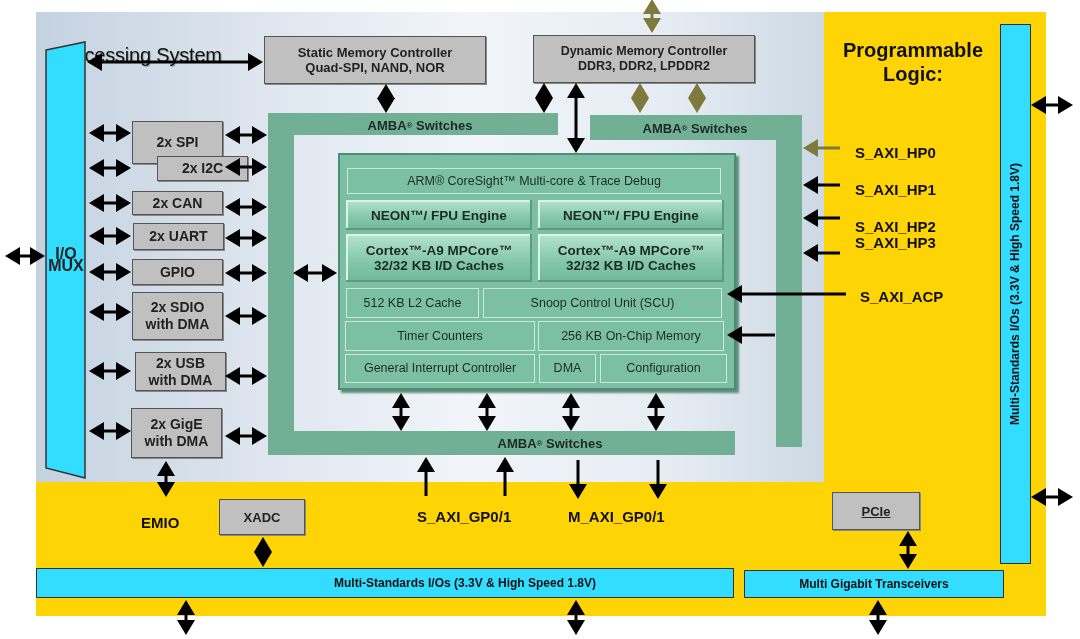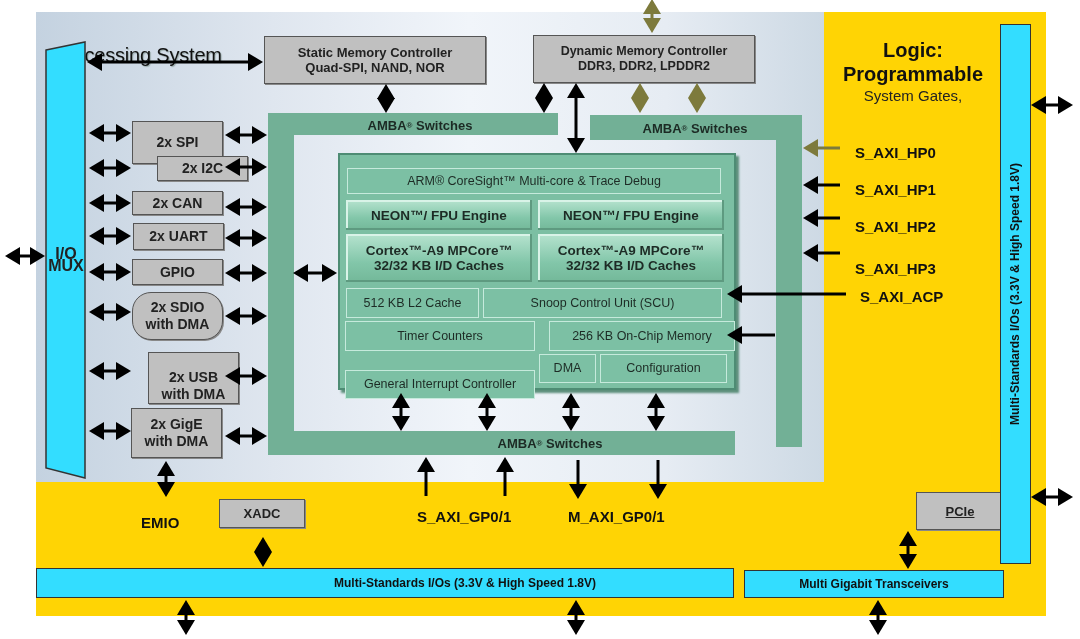--- a/index.html
+++ b/index.html
@@ -60,27 +60,27 @@
   </div>
 <div class="abs gray periph" style="left:132px;top:191px;width:91px;height:24px;">
     <span>2x CAN</span>
   </div>
 <div class="abs gray periph" style="left:133px;top:223px;width:91px;height:27px;">
     <span>2x UART</span>
   </div>
 <div class="abs gray periph" style="left:132px;top:259px;width:91px;height:26px;">
     <span>GPIO</span>
   </div>
-<div class="abs gray periph" style="left:132px;top:292px;width:91px;height:48px;border-radius:19px;">
+<div class="abs gray periph" style="left:132px;top:292px;width:91px;height:48px;">
     <div>
       <div>2x SDIO</div>
       <div>with DMA</div>
     </div>
   </div>
-<div class="abs gray periph" style="left:148px;top:352px;width:91px;height:52px;align-items:flex-end;">
+<div class="abs gray periph" style="left:135px;top:352px;width:91px;height:39px;">
     <div>
       <div>2x USB</div>
       <div>with DMA</div>
     </div>
   </div>
 <div class="abs gray periph" style="left:131px;top:408px;width:91px;height:50px;">
     <div>
       <div>2x GigE</div>
       <div>with DMA</div>
     </div>
@@ -120,44 +120,43 @@
 </div>
 <div class="abs cell cell-bold" style="left:538px;top:234px;width:186px;height:48px;">
   <div>
       <div>Cortex™-A9  MPCore™</div>
       <div>32/32 KB I/D Caches</div>
     </div>
 </div>
 <div class="abs cell" style="left:346px;top:288px;width:133px;height:30px;">512 KB L2 Cache</div>
 <div class="abs cell" style="left:483px;top:288px;width:239px;height:30px;">Snoop Control Unit (SCU)</div>
 <div class="abs cell" style="left:345px;top:321px;width:190px;height:30px;">Timer Counters</div>
-<div class="abs cell" style="left:538px;top:321px;width:186px;height:30px;margin-left:11px;">256 KB On-Chip Memory</div>
-<div class="abs cell" style="left:345px;top:370px;width:190px;height:29px;">General Interrupt Controller</div>
+<div class="abs cell" style="left:538px;top:321px;width:186px;height:30px;">256 KB On-Chip Memory</div>
+<div class="abs cell" style="left:345px;top:354px;width:190px;height:29px;">General Interrupt Controller</div>
 <div class="abs cell" style="left:539px;top:354px;width:57px;height:29px;">DMA</div>
 <div class="abs cell" style="left:600px;top:354px;width:127px;height:29px;">Configuration</div>
 
 <div class="abs pl-title" style="left:828px;top:38px;width:170px;">
+  <div style="font-weight:bold;font-size:20px;line-height:24px;">Programmable</div>
   <div style="font-weight:bold;font-size:20px;line-height:24px;">Logic:</div>
-  <div style="font-weight:bold;font-size:20px;line-height:24px;">Programmable</div>
-  <div style="font-size:15px;line-height:19px;color:#222;">System Gates,</div>
 </div>
 
 <div class="abs axi" style="left:855px;top:144px;">S_AXI_HP0</div>
 <div class="abs axi" style="left:855px;top:181px;">S_AXI_HP1</div>
 <div class="abs axi" style="left:855px;top:218px;">S_AXI_HP2</div>
-<div class="abs axi" style="left:855px;top:260px;">S_AXI_HP3</div>
+<div class="abs axi" style="left:855px;top:234px;">S_AXI_HP3</div>
 <div class="abs axi" style="left:860px;top:288px;">S_AXI_ACP</div>
 
 <div class="abs axi" style="left:417px;top:508px;">S_AXI_GP0/1</div>
 <div class="abs axi" style="left:568px;top:508px;">M_AXI_GP0/1</div>
 
 <div class="abs axi" style="left:141px;top:514px;">EMIO</div>
 
-<div class="abs gray" style="left:219px;top:499px;width:86px;height:29px;font-size:13px;">XADC</div>
-<div class="abs gray" style="left:916px;top:492px;width:88px;height:38px;font-size:13px;text-decoration:underline;">PCIe</div>
+<div class="abs gray" style="left:219px;top:499px;width:86px;height:36px;font-size:13px;">XADC</div>
+<div class="abs gray" style="left:832px;top:492px;width:88px;height:38px;font-size:13px;text-decoration:underline;">PCIe</div>
 
 <div class="abs cyan" style="left:36px;top:568px;width:698px;height:30px;padding-left:160px;">Multi-Standards I/Os (3.3V &amp; High Speed 1.8V)</div>
 <div class="abs cyan" style="left:744px;top:570px;width:260px;height:28px;">Multi Gigabit Transceivers</div>
 <div class="abs cyan" style="left:1000px;top:24px;width:31px;height:540px;">
   <div style="transform:rotate(-90deg);white-space:nowrap;">Multi-Standards I/Os (3.3V &amp; High Speed 1.8V)</div>
 </div>
 
 <svg id="arrows" width="1080" height="639">
   <defs>
     <marker id="ah" markerWidth="6" markerHeight="6" refX="4" refY="3" orient="auto" markerUnits="strokeWidth">

